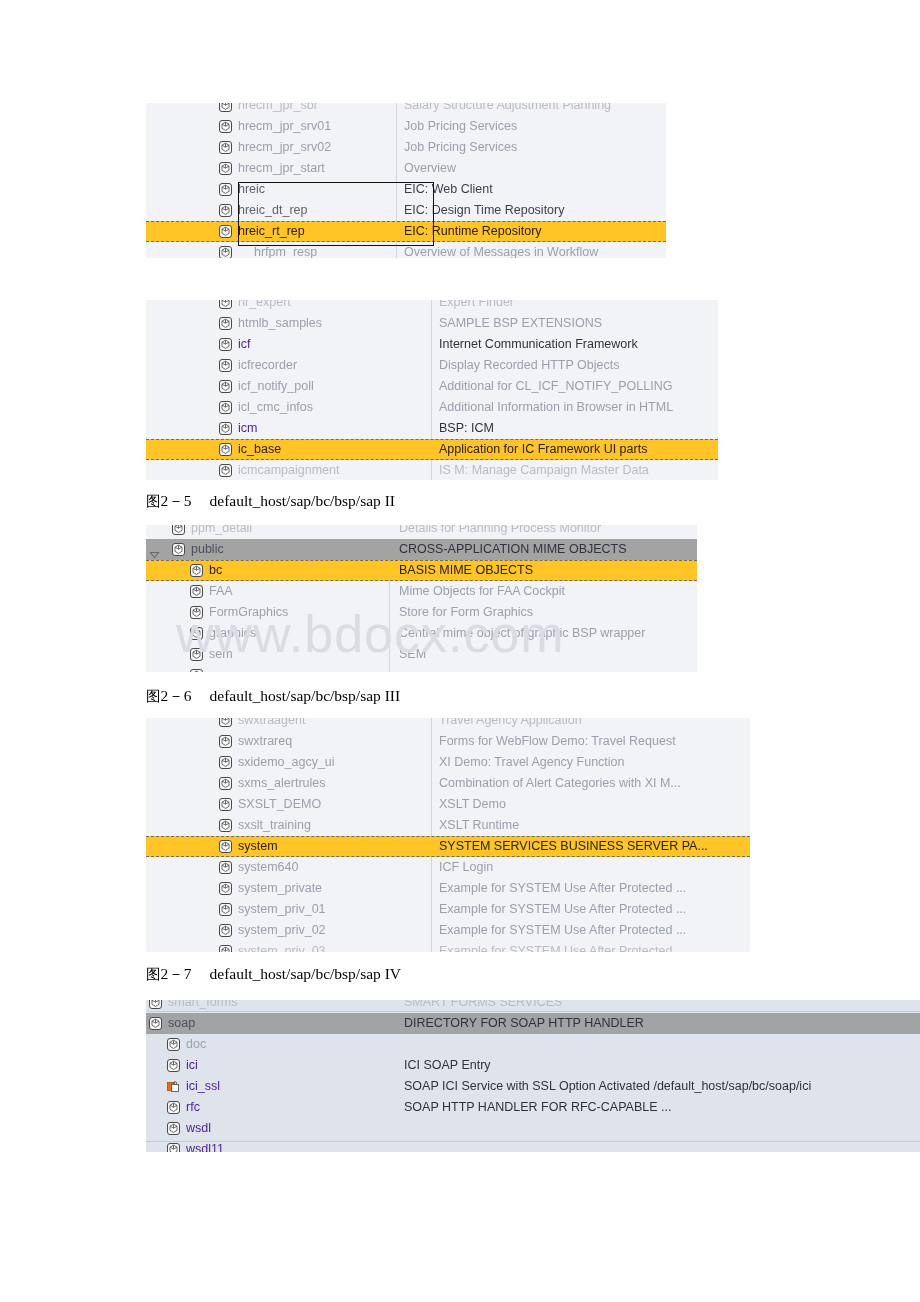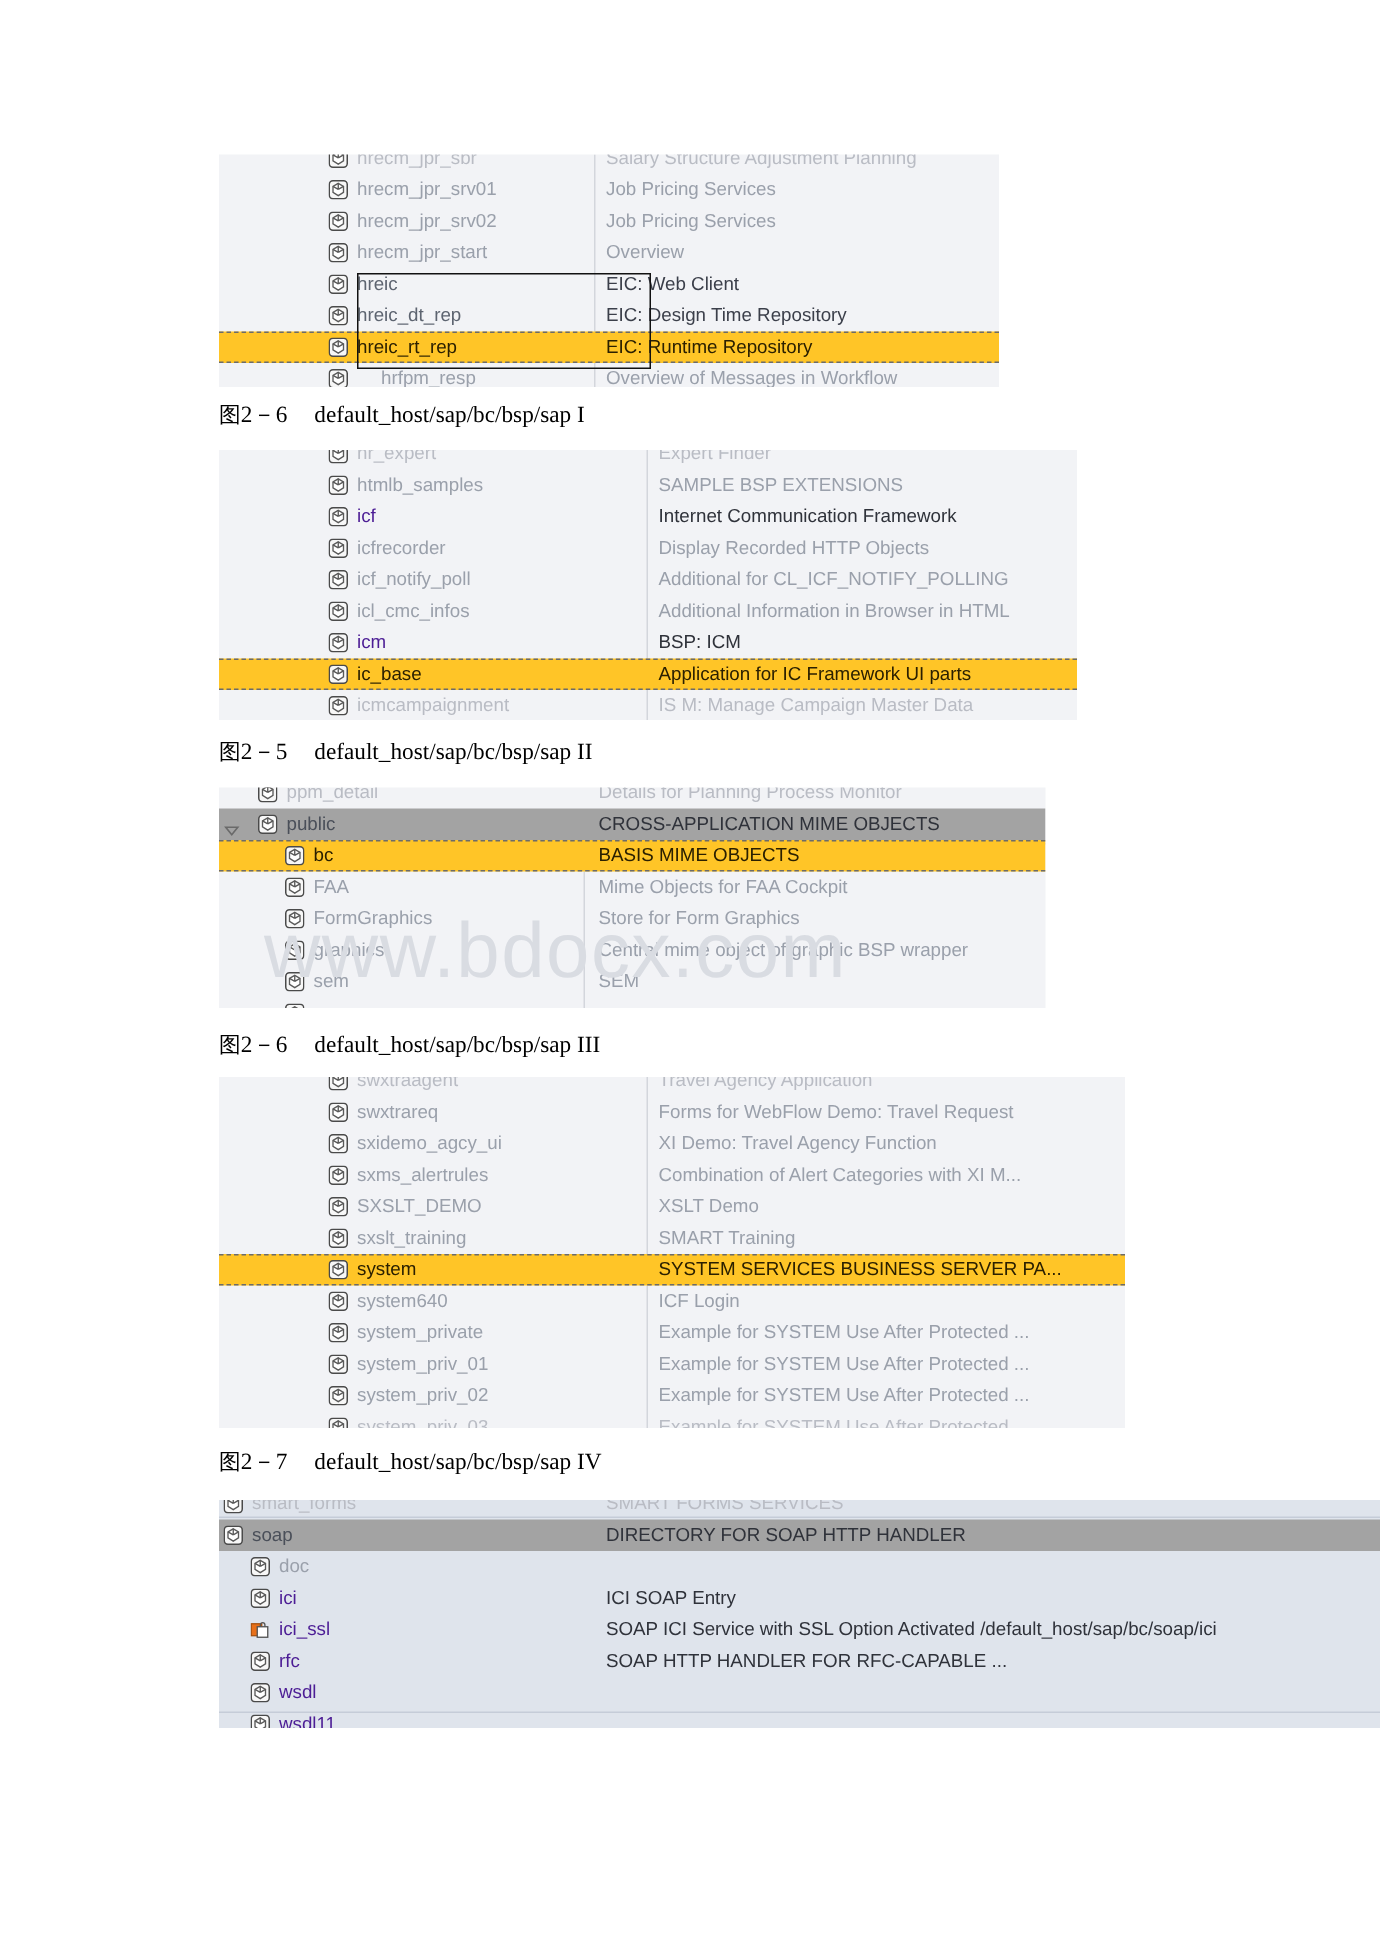--- a/index.html
+++ b/index.html
@@ -169,23 +169,20 @@
               </svg>
             </span>
           </span>
           <span class="nm" style="left:108px;">hrfpm_resp</span>
           <span class="ds" style="left:258px;">Overview of Messages in Workflow</span>
         </div>
       </div>
   </div>
   <div class="callout" style="left:238px;top:182px;width:194px;height:62px;"></div>
 
-  <div class="cap" style="left:146px;top:266px;">
-    <span class="cjk">图</span><span class="num">2－6</span><span class="txt">default_host/sap/bc/bsp/sap I</span>
-  </div>
 
   <div class="fig" style="left:146px;top:300px;width:572px;height:180px;">
     <div class="vline" style="left:285px;"></div>
     <div id="rows-f1">
         <div class="row t-dim" style="position: absolute; left: 0px; right: 0px; top: -8px;">
           <span style="position:absolute;left:73px;">
             <span class="ico">
               <svg width="13" height="13" viewBox="0 0 13 13">
                 <rect x="0.5" y="0.5" width="12" height="12" rx="2.5" ry="2.5" fill="#f7f7f7" stroke="#4a4a4a" stroke-width="1"></rect>
                 <path d="M6.5 2.2 L10 4.2 L10 8.3 L6.5 10.4 L3 8.3 L3 4.2 Z" fill="#ffffff" stroke="#5a5a5a" stroke-width="0.9"></path>
@@ -499,21 +496,21 @@
           <span style="position:absolute;left:73px;">
             <span class="ico">
               <svg width="13" height="13" viewBox="0 0 13 13">
                 <rect x="0.5" y="0.5" width="12" height="12" rx="2.5" ry="2.5" fill="#f7f7f7" stroke="#4a4a4a" stroke-width="1"></rect>
                 <path d="M6.5 2.2 L10 4.2 L10 8.3 L6.5 10.4 L3 8.3 L3 4.2 Z" fill="#ffffff" stroke="#5a5a5a" stroke-width="0.9"></path>
                 <path d="M6.5 2.2 L6.5 6.2 M6.5 6.2 L3 4.2 M6.5 6.2 L10 4.2" stroke="#5a5a5a" stroke-width="0.9" fill="none"></path>
               </svg>
             </span>
           </span>
           <span class="nm" style="left:92px;">sxslt_training</span>
-          <span class="ds" style="left:293px;">SMART Training</span>
+          <span class="ds" style="left:293px;">XSLT Runtime</span>
         </div>
         <div class="row t-dark hl" style="position: absolute; left: 0px; right: 0px; top: 118px;">
           <span style="position:absolute;left:73px;">
             <span class="ico">
               <svg width="13" height="13" viewBox="0 0 13 13">
                 <rect x="0.5" y="0.5" width="12" height="12" rx="2.5" ry="2.5" fill="#f7f7f7" stroke="#4a4a4a" stroke-width="1"></rect>
                 <path d="M6.5 2.2 L10 4.2 L10 8.3 L6.5 10.4 L3 8.3 L3 4.2 Z" fill="#ffffff" stroke="#5a5a5a" stroke-width="0.9"></path>
                 <path d="M6.5 2.2 L6.5 6.2 M6.5 6.2 L3 4.2 M6.5 6.2 L10 4.2" stroke="#5a5a5a" stroke-width="0.9" fill="none"></path>
               </svg>
             </span>

